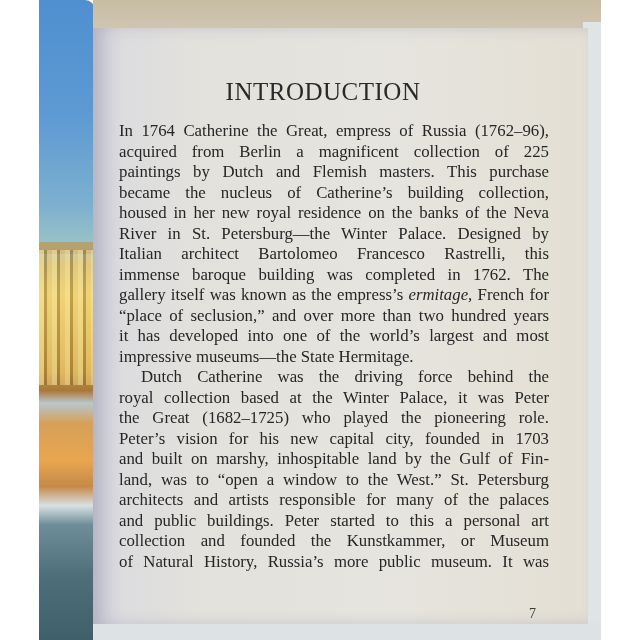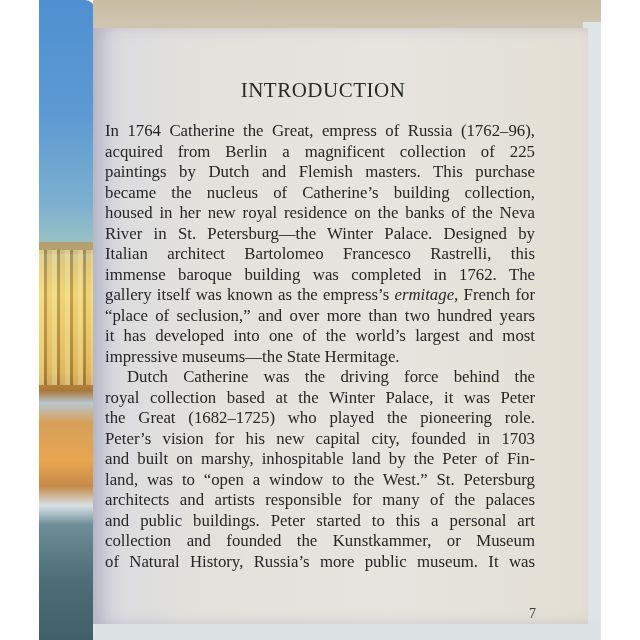--- a/index.html
+++ b/index.html
@@ -39,24 +39,24 @@
     position: absolute; left: 93px; top: 620px; width: 508px; height: 20px;
     background: #dde2e4;
   }
   .page {
     position: absolute; left: 93px; top: 28px; width: 495px; height: 596px;
     background: linear-gradient(to right, #c9cad3 0%, #dcdcdf 6%, #e2e1dc 20%, #e6e4de 60%, #e3dfd4 100%);
     box-shadow: inset 8px 0 14px rgba(120,120,150,0.25);
   }
   .page-title {
     position: absolute; left: 0; top: 50px; width: 460px; text-align: center;
-    font-size: 21px; letter-spacing: 0.5px; color: #2a2a2a;
+    font-size: 25px; letter-spacing: 0.5px; color: #2a2a2a;
   }
   .body-text {
-    position: absolute; left: 12px; top: 93px; width: 430px;
+    position: absolute; left: 26px; top: 93px; width: 430px;
     font-size: 16.8px; line-height: 20.5px; color: #262626;
   }
   .line { display: block; white-space: nowrap; text-align: justify; text-align-last: justify; }
   .line.last { text-align-last: left; }
   .line.indent { padding-left: 22px; }
   .page-number {
     position: absolute; left: 436px; top: 578px; font-size: 14px; color: #3a3a3a;
   }
   em { font-style: italic; }
 </style>
@@ -83,21 +83,21 @@
     <span class="line">Italian architect Bartolomeo Francesco Rastrelli, this</span>
     <span class="line">immense baroque building was completed in 1762. The</span>
     <span class="line"><span>gallery itself was known as the empress’s </span><em>ermitage,</em><span> French for</span></span>
     <span class="line">“place of seclusion,” and over more than two hundred years</span>
     <span class="line">it has developed into one of the world’s largest and most</span>
     <span class="line last">impressive museums—the State Hermitage.</span>
     <span class="line indent">Dutch Catherine was the driving force behind the</span>
     <span class="line">royal collection based at the Winter Palace, it was Peter</span>
     <span class="line">the Great (1682–1725) who played the pioneering role.</span>
     <span class="line">Peter’s vision for his new capital city, founded in 1703</span>
-    <span class="line">and built on marshy, inhospitable land by the Peter of Fin-</span>
+    <span class="line">and built on marshy, inhospitable land by the Gulf of Fin-</span>
     <span class="line">land, was to “open a window to the West.” St. Petersburg</span>
     <span class="line">architects and artists responsible for many of the palaces</span>
     <span class="line">and public buildings. Peter started to this a personal art</span>
     <span class="line">collection and founded the Kunstkammer, or Museum</span>
     <span class="line">of Natural History, Russia’s more public museum. It was</span>
   </div>
   <div class="page-number">7</div>
 </div>
 
 </body></html>

